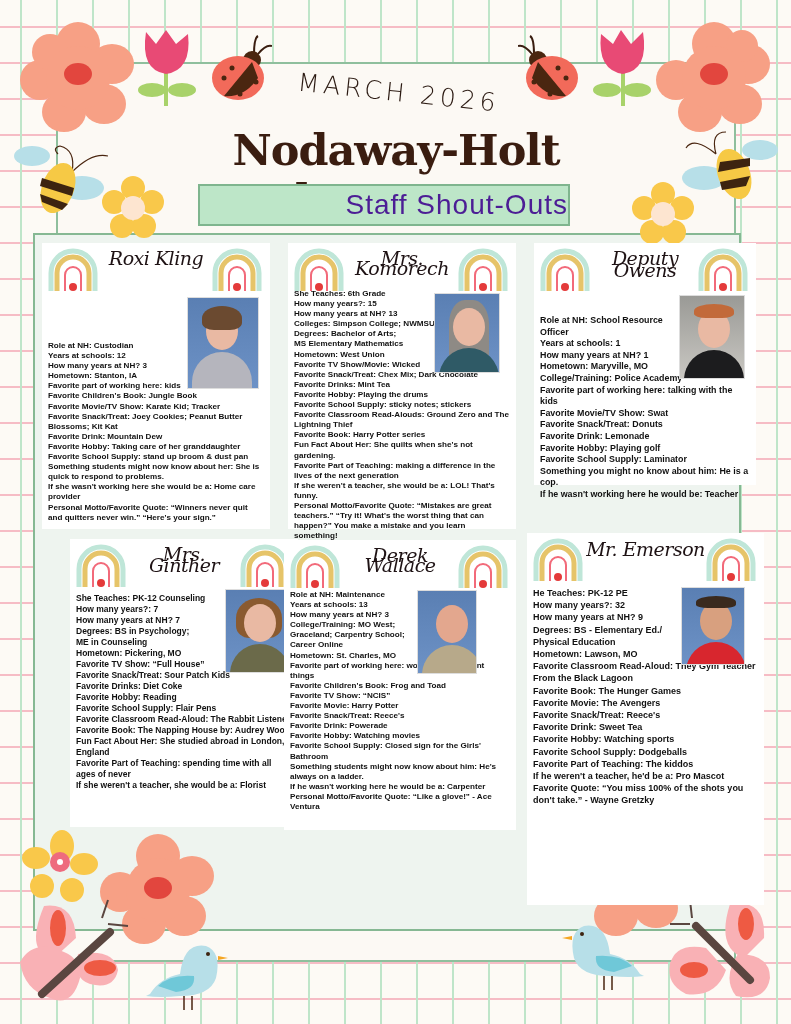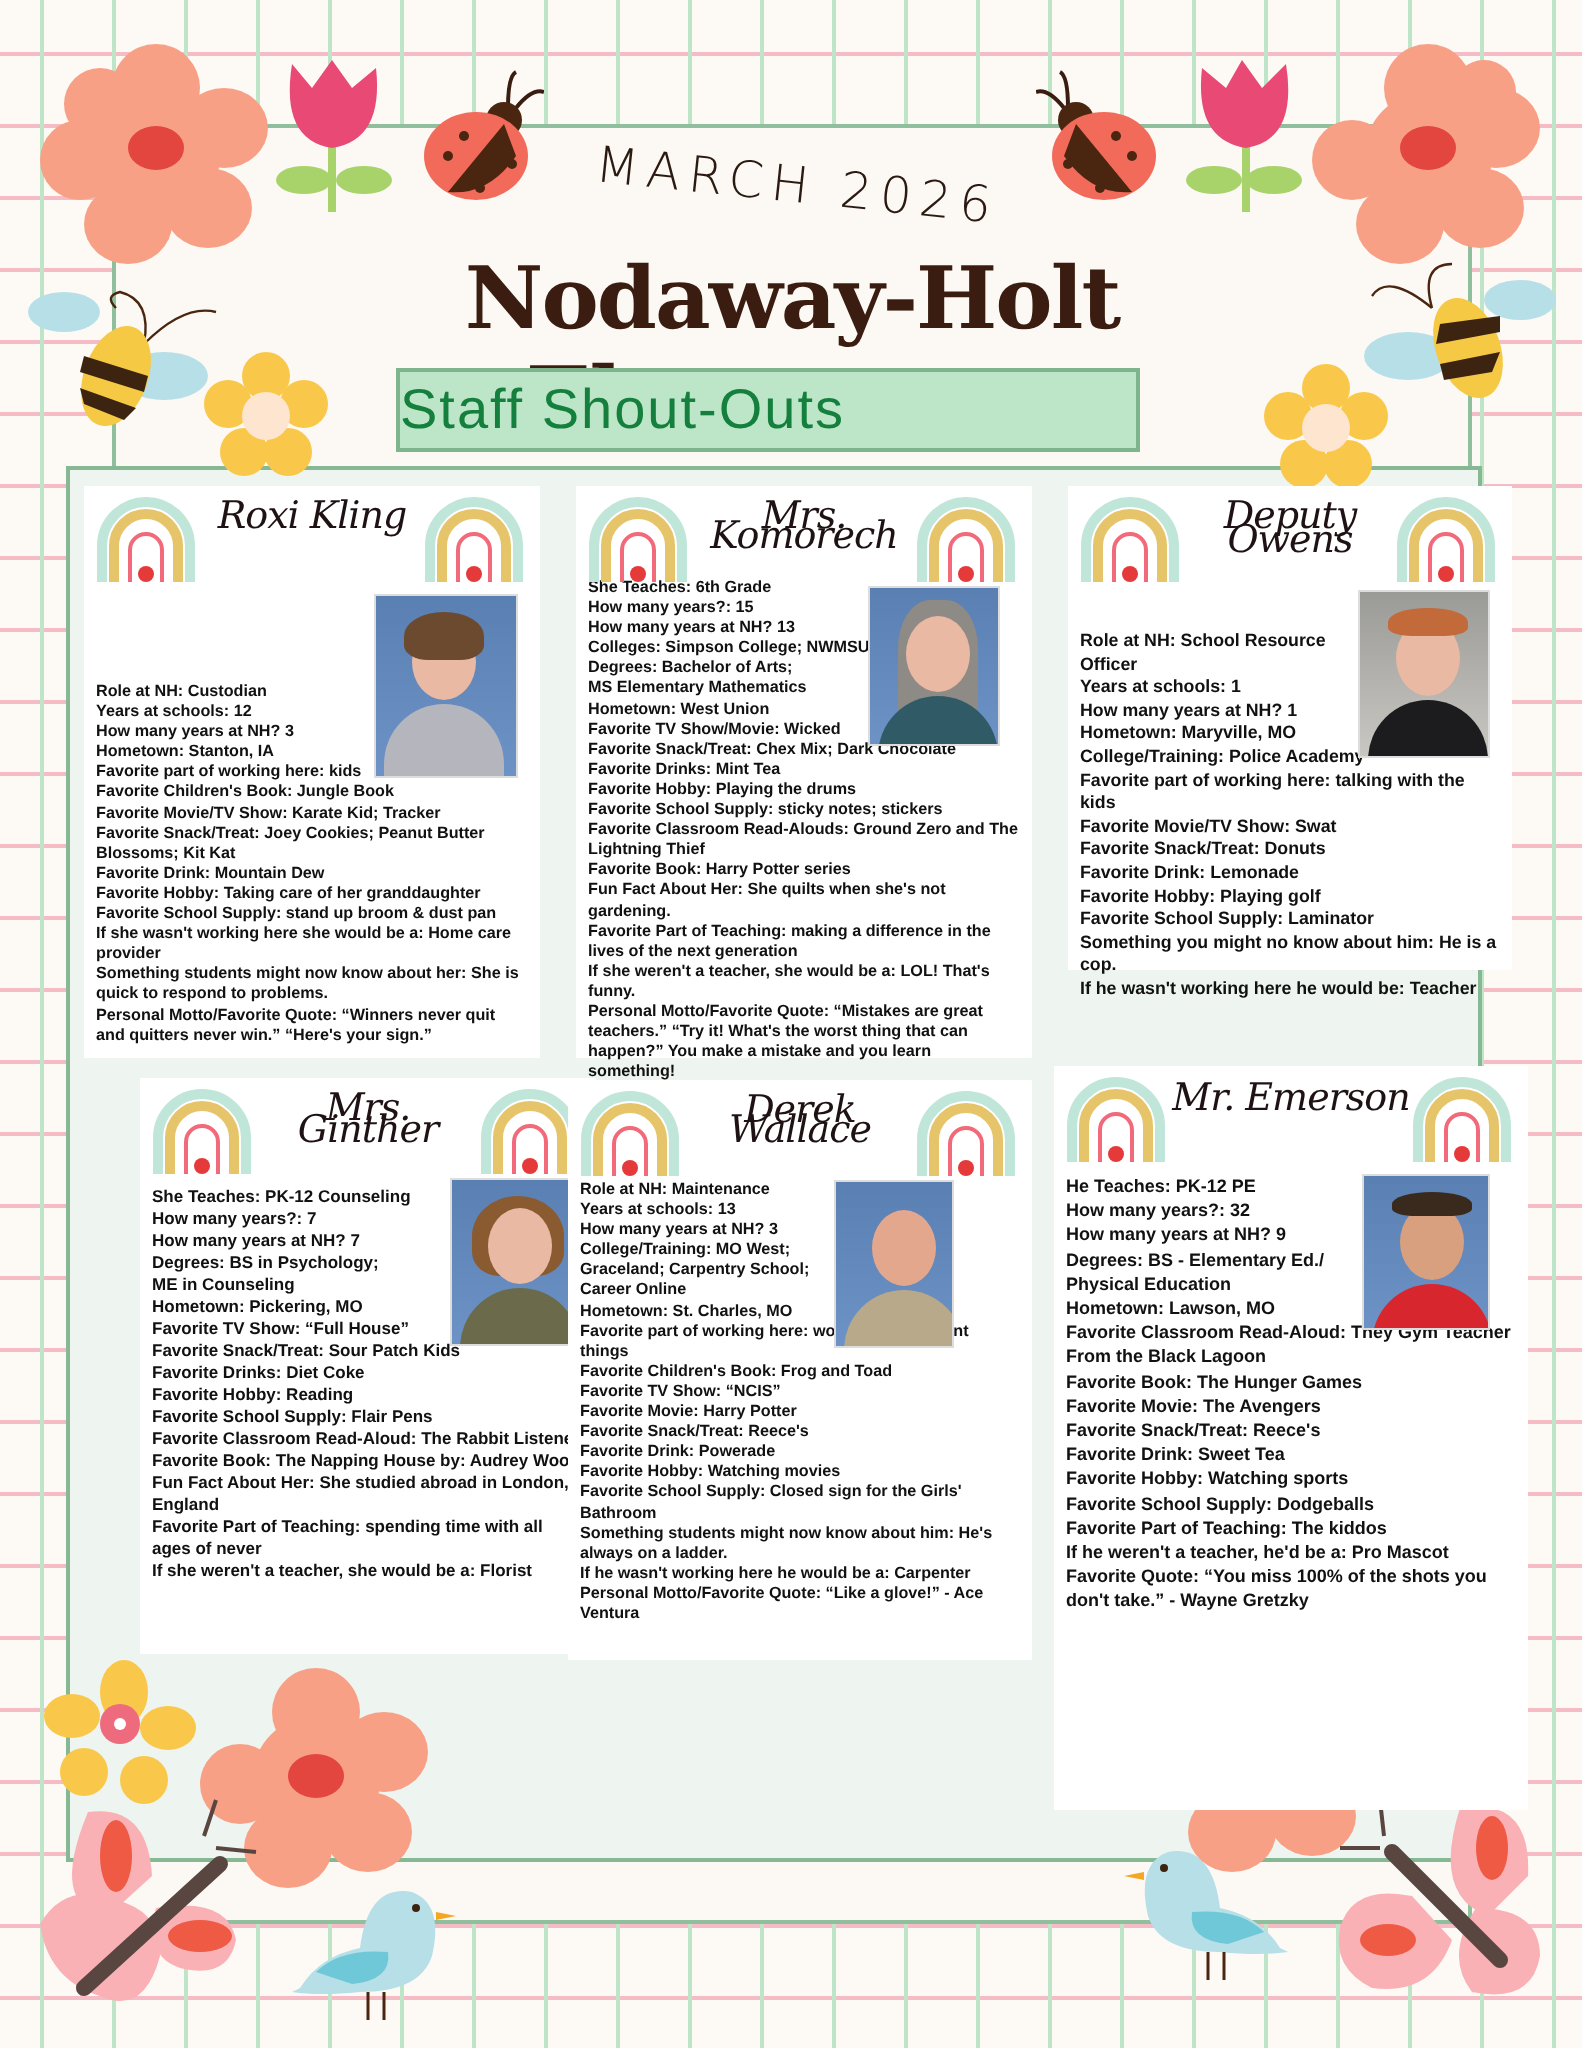--- a/index.html
+++ b/index.html
@@ -31,21 +31,21 @@
   }
   .title {
     position: absolute; left: 96px; top: 125px; width: 600px; text-align: center;
     font-family: "DejaVu Serif", serif; font-size: 43px; font-weight: bold;
     color: #3a1d10; letter-spacing: -1px;
   }
   .subtitle {
     position: absolute; left: 198px; top: 184px; width: 372px; height: 42px;
     background: #bde6c8; border: 2px solid #7fb58e;
     font-family: "Liberation Sans", sans-serif; font-size: 28px;
-    color: #15803d; text-align: left; line-height: 38px; letter-spacing: 1px;
+    color: #4c1d95; text-align: right; line-height: 38px; letter-spacing: 1px;
   }
   .card {
     position: absolute; background: #fff;
     font-family: "Liberation Sans", sans-serif; font-weight: bold;
     font-size: 8.1px; line-height: 10.1px; color: #111;
   }
   .card .head { position: relative; height: 54px; }
   .card .rainbow { position: absolute; top: 4px; width: 50px; height: 44px; }
   .card .rainbow.l { left: 6px; }
   .card .rainbow.r { right: 8px; }
@@ -291,22 +291,22 @@
     <span class="line">Years at schools: 12</span>
     <span class="line">How many years at NH? 3</span>
     <span class="line">Hometown: Stanton, IA</span>
     <span class="line">Favorite part of working here: kids</span>
     <span class="line">Favorite Children's Book: Jungle Book</span>
     <span class="line">Favorite Movie/TV Show: Karate Kid; Tracker</span>
     <span class="line">Favorite Snack/Treat: Joey Cookies; Peanut Butter Blossoms; Kit Kat</span>
     <span class="line">Favorite Drink: Mountain Dew</span>
     <span class="line">Favorite Hobby: Taking care of her granddaughter</span>
     <span class="line">Favorite School Supply: stand up broom &amp; dust pan</span>
+    <span class="line">Something students might now know about her: She is quick to respond to problems.</span>
     <span class="line">If she wasn't working here she would be a: Home care provider</span>
-    <span class="line">Something students might now know about her: She is quick to respond to problems.</span>
     <span class="line">Personal Motto/Favorite Quote: “Winners never quit and quitters never win.” “Here's your sign.”</span>
   </div>
 </div>
 
 <div class="card" style="left:288px;top:243px;width:228px;height:286px;">
   <div class="head" style="height:46px">
     <svg class="rainbow l" viewBox="0 0 50 44">
         <use href="#rb"></use>
       </svg>
     <div class="name">Mrs. Komorech</div>

